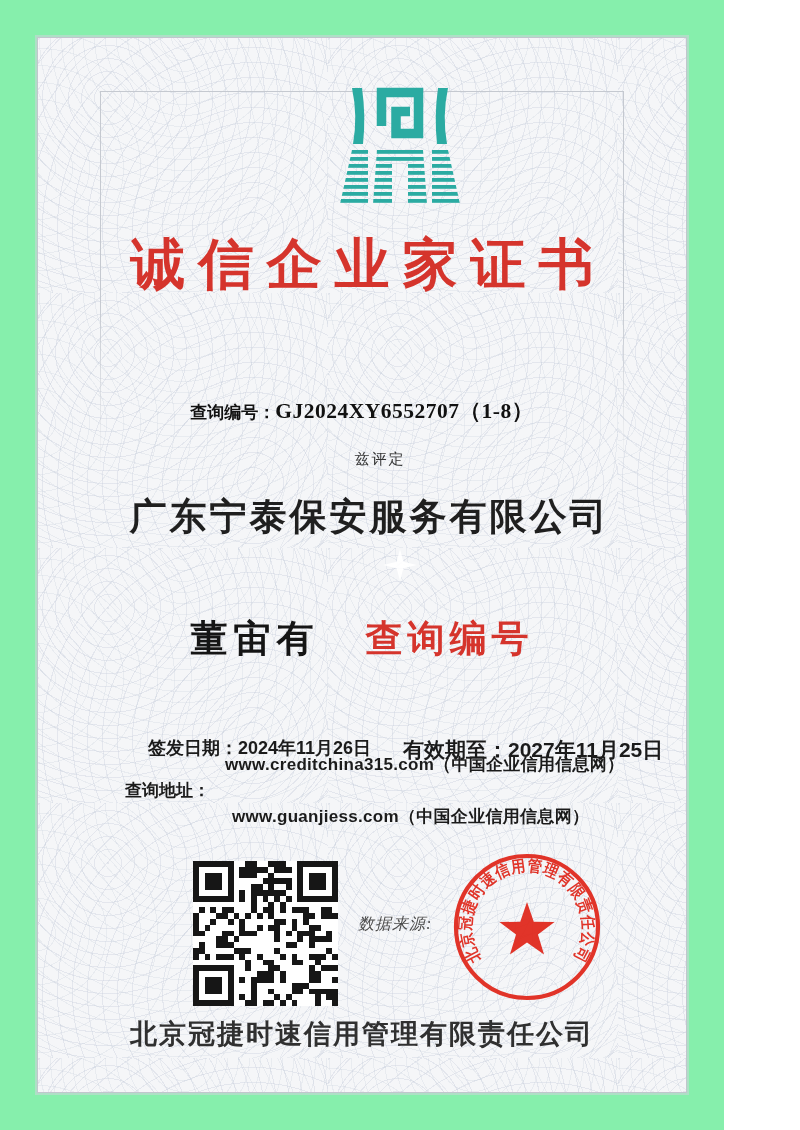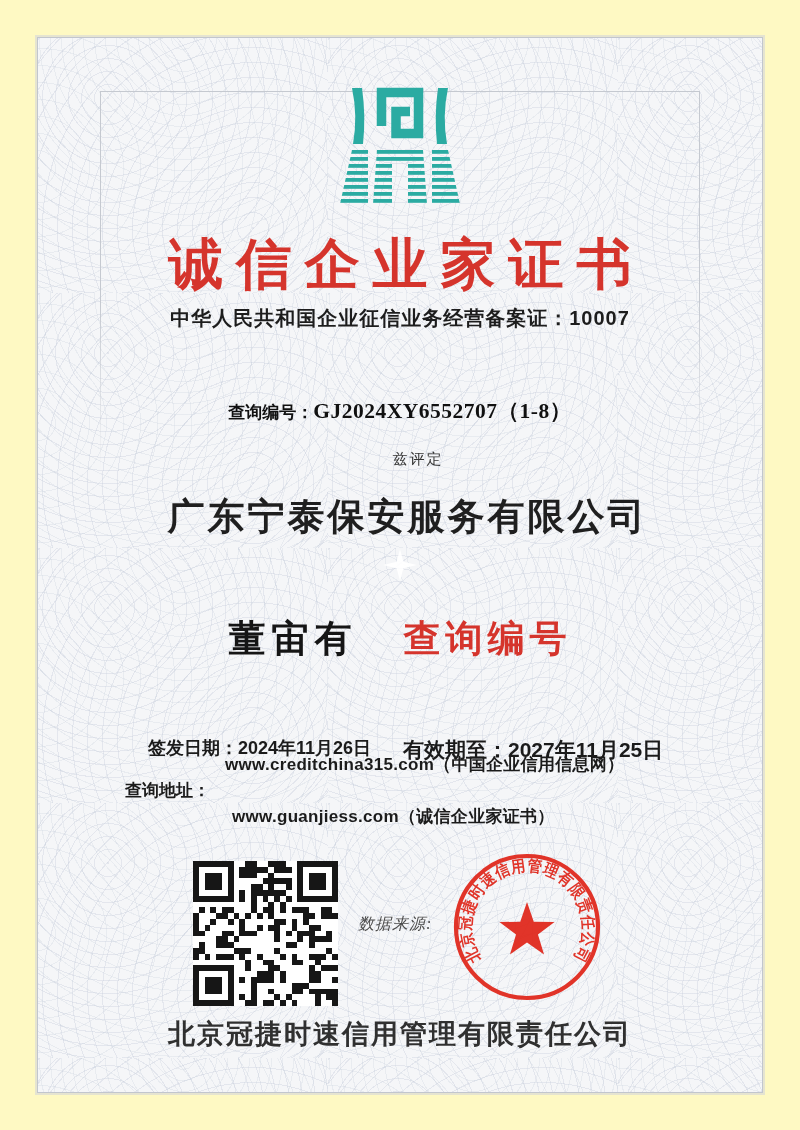--- a/index.html
+++ b/index.html
@@ -1,16 +1,16 @@
 <!DOCTYPE html>
 <html style="--brand-teal: #2baba2; --title-red: #d5342c; --stamp-red: #e02a1e;"><head>
 <meta charset="utf-8">
 <style>
   html,body{margin:0;padding:0;background:#fff;}
-  .page{position:relative;width:800px;height:1130px;background:#fef9c3;overflow:hidden;
+  .page{position:relative;width:724px;height:1130px;background:#86efac;overflow:hidden;
         font-family:"Liberation Sans","DejaVu Sans",sans-serif;color:#222;}
 
   
   .cert{position:absolute;left:37px;top:37px;right:37px;bottom:37px;
         background-color:#f5f6f8;
         background-image:
           repeating-radial-gradient(circle at 70px 60px,  rgba(199,206,219,.38) 0 1px, transparent 1px 13px),
           repeating-radial-gradient(circle at 215px 190px,rgba(199,206,219,.38) 0 1px, transparent 1px 15px),
           repeating-radial-gradient(circle at 145px 0px,  rgba(203,210,222,.30) 0 1px, transparent 1px 11px),
           repeating-radial-gradient(circle at 0px 130px,  rgba(203,210,222,.30) 0 1px, transparent 1px 17px);
@@ -107,21 +107,20 @@
         <rect class="teal" x="0" y="92" width="120" height="3.8"></rect>
         <rect class="teal" x="0" y="99" width="120" height="3.8"></rect>
         <rect class="teal" x="0" y="106" width="120" height="3.8"></rect>
         <rect class="teal" x="0" y="113" width="120" height="3.8"></rect>
       </g>
     </svg>
   </div>
 
   <div class="abs centered title">诚信企业家证书</div>
 
-  <div class="abs centered subtitle">中华人民共和国企业征信业务经营备案证：10007</div>
 
   <div class="abs centered query-row">
     <span>查询编号：</span><span class="query-no">GJ2024XY6552707（1-8）</span>
   </div>
 
   <div class="abs centered hereby">兹评定</div>
 
   <div class="abs centered company">广东宁泰保安服务有限公司</div>
 
   <div class="abs star-watermark"></div>
@@ -130,21 +129,21 @@
     <span class="person">董宙有</span>
     <span class="honor">查询编号</span>
   </div>
 
   <div class="abs date-issue"><span>签发日期：</span><span>2024年11月26日</span></div>
 
   <div class="abs date-valid"><span>有效期至：</span><span>2027年11月25日</span></div>
 
   <div class="abs url-label">查询地址：</div>
   <div class="abs url-1">www.creditchina315.com（中国企业信用信息网）</div>
-  <div class="abs url-2">www.guanjiess.com（诚信企业家证书）</div>
+  <div class="abs url-2">www.guanjiess.com（中国企业信用信息网）</div>
 
   <div class="abs qr">
     <svg viewBox="0 0 25 25" aria-hidden="true">
       <rect x="0" y="0" width="25" height="25" fill="#ffffff"></rect>
       <g id="qr-modules" fill="#161616">
           <rect x="0" y="0" width="1" height="1"></rect>
           <rect x="1" y="0" width="1" height="1"></rect>
           <rect x="2" y="0" width="1" height="1"></rect>
           <rect x="3" y="0" width="1" height="1"></rect>
           <rect x="4" y="0" width="1" height="1"></rect>

